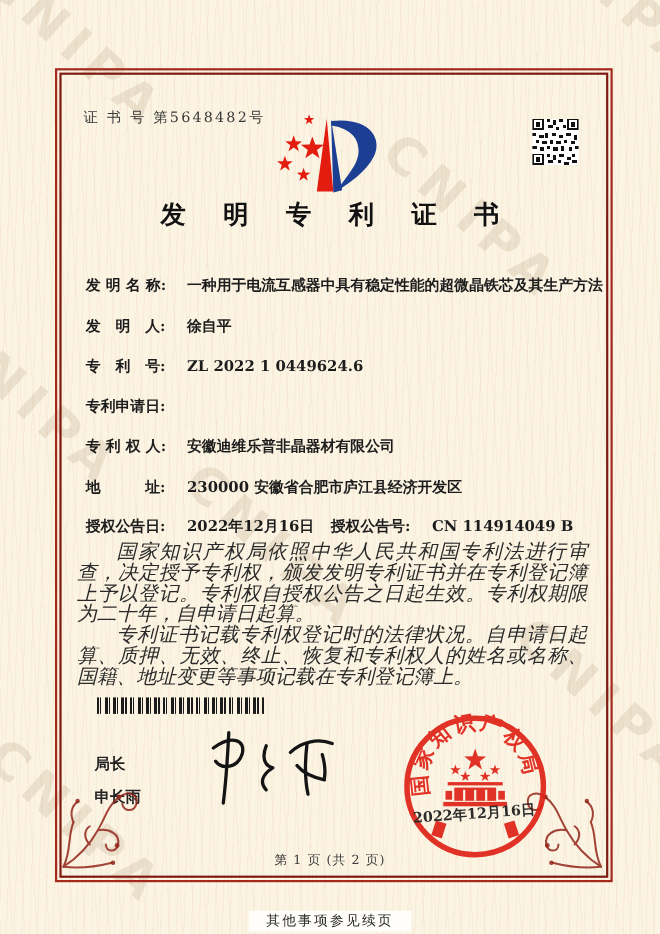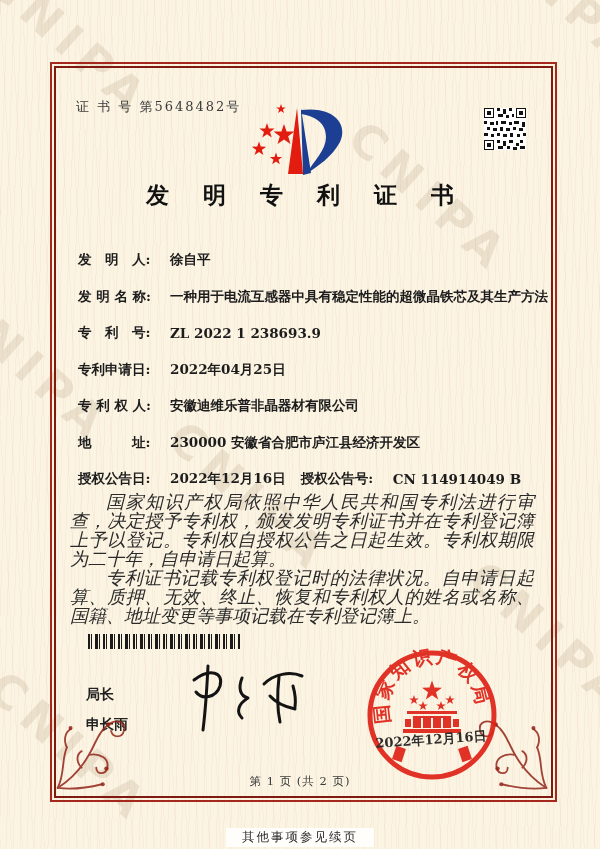--- a/index.html
+++ b/index.html
@@ -133,34 +133,33 @@
       <rect x="16" y="26" width="2" height="2"></rect>
         <rect x="20" y="27" width="3" height="2"></rect>
         <rect x="25" y="26" width="3" height="2"></rect>
     </g>
   </svg>
 
   <div class="title">发 明 专 利 证 书</div>
 
   <div class="fields">
     <div class="field-row">
+      <span class="flabel">发 明 名 称:</span>
+      <span class="fvalue">一种用于电流互感器中具有稳定性能的超微晶铁芯及其生产方法</span>
+    </div>
+    <div class="field-row">
       <span class="flabel">发　明　人:</span>
       <span class="fvalue">徐自平</span>
     </div>
     <div class="field-row">
-      <span class="flabel">发 明 名 称:</span>
-      <span class="fvalue">一种用于电流互感器中具有稳定性能的超微晶铁芯及其生产方法</span>
-    </div>
-    <div class="field-row">
       <span class="flabel">专　利　号:</span>
-      <span class="fvalue">ZL 2022 1 238693.9</span>
+      <span class="fvalue">ZL 2022 1 0449624.6</span>
     </div>
     <div class="field-row">
       <span class="flabel">专利申请日:</span>
-      <span class="fvalue">2022年04月25日</span>
     </div>
     <div class="field-row">
       <span class="flabel">专 利 权 人:</span>
       <span class="fvalue">安徽迪维乐普非晶器材有限公司</span>
     </div>
     <div class="field-row">
       <span class="flabel">地　　　址:</span>
       <span class="fvalue">230000 安徽省合肥市庐江县经济开发区</span>
     </div>
     <div class="field-row">

